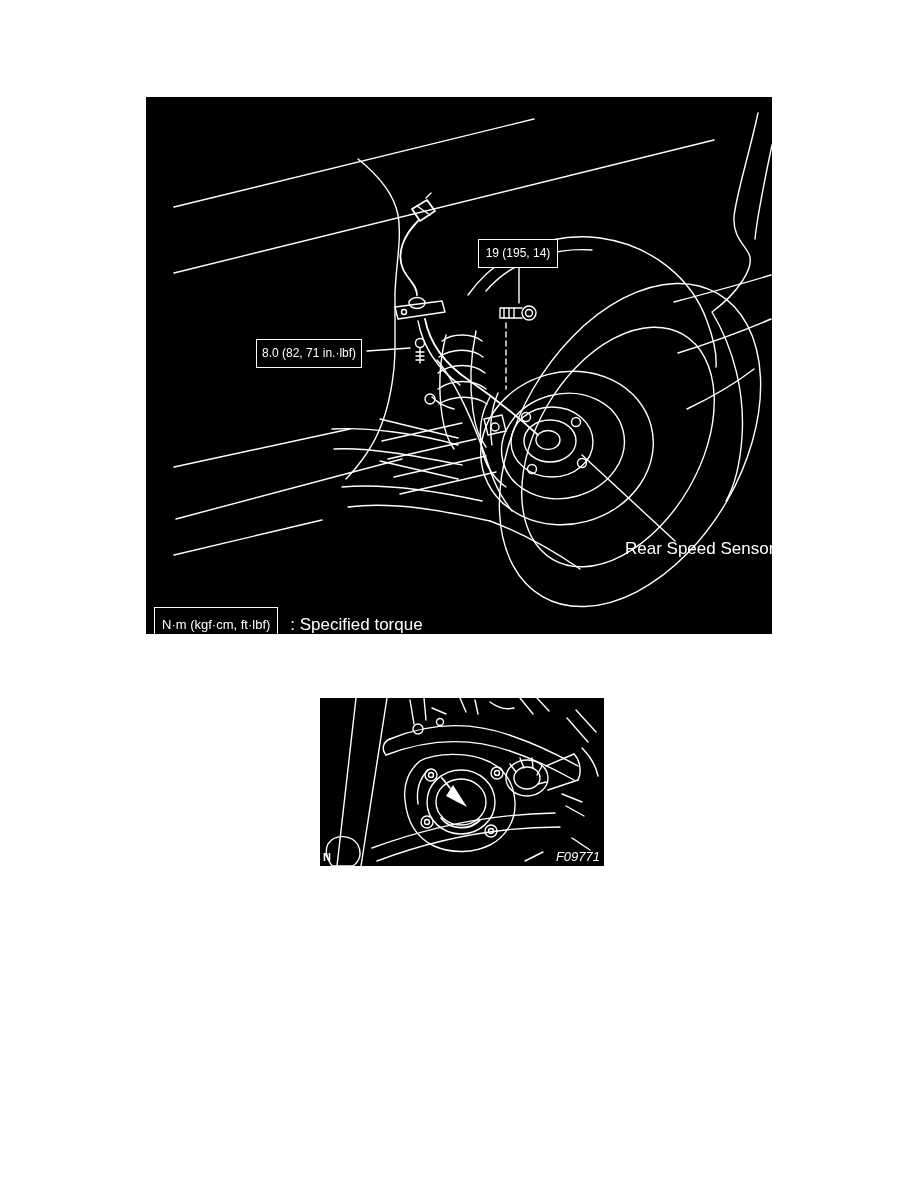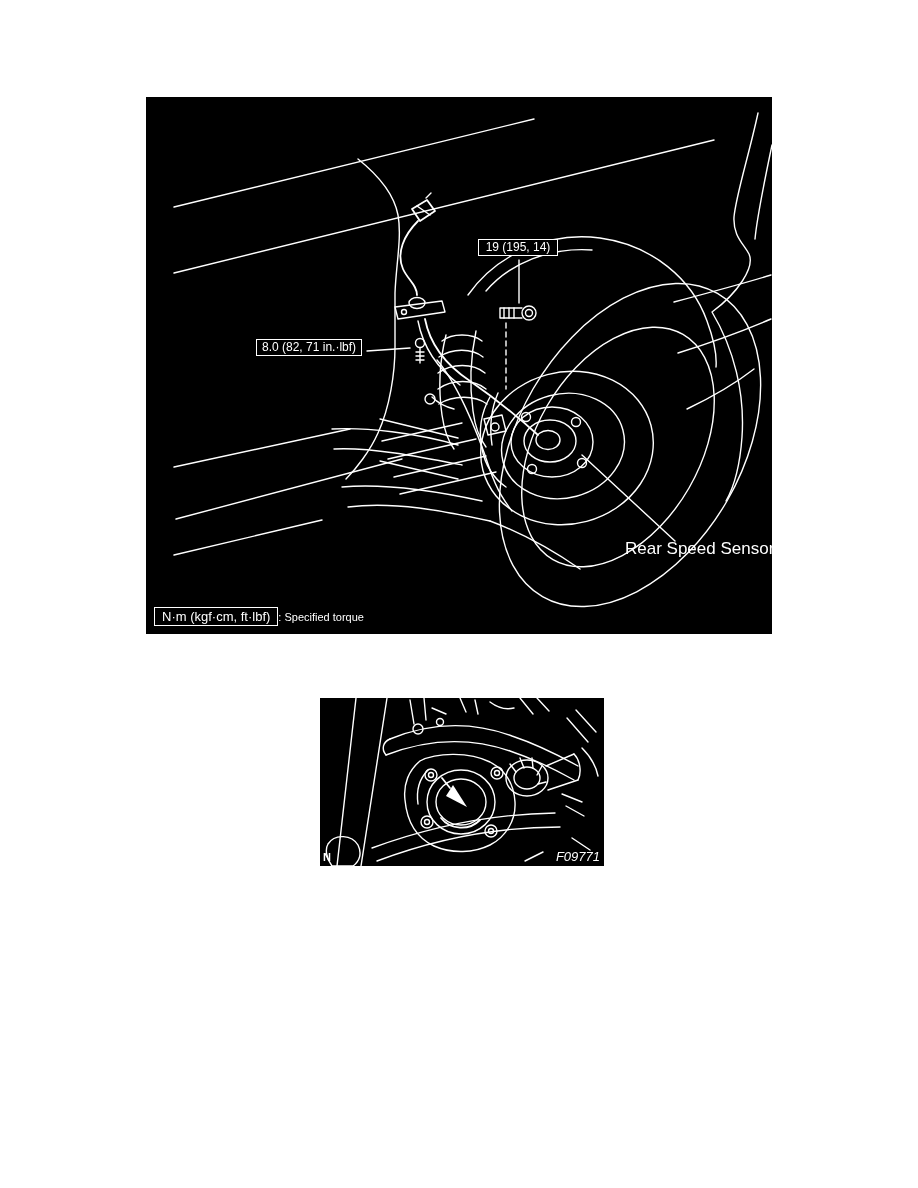--- a/index.html
+++ b/index.html
@@ -4,27 +4,27 @@
 <style>
   html,body{margin:0;padding:0;background:#ffffff;}
   .page{position:relative;width:918px;height:1188px;background:#ffffff;overflow:hidden;
         font-family:"Liberation Sans", sans-serif;}
   .fig{position:absolute;background:#000000;overflow:hidden;}
   .fig svg{position:absolute;left:0;top:0;}
   .fig-main{left:146px;top:97px;width:626px;height:537px;}
   .fig-detail{left:320px;top:698px;width:284px;height:168px;}
   .overlay{position:absolute;color:#ffffff;white-space:nowrap;}
   .callout{border:1.5px solid #ffffff;background:#000000;font-size:12px;line-height:15px;
-           padding:0 5px;text-align:center;}
+           padding:6px 5px;text-align:center;}
   .co-19{left:332px;top:142px;min-width:68px;}
   .co-80{left:110px;top:242px;}
   .part-label{left:479px;top:442px;font-size:17px;}
   .legend{left:8px;top:510px;display:flex;align-items:center;}
-  .legend-box{border:1.5px solid #ffffff;padding:0 7px;font-size:13px;line-height:17px;}
-  .legend-caption{font-size:11px;}
+  .legend-box{border:1.5px solid #ffffff;padding:8px 7px;font-size:13px;line-height:17px;}
+  .legend-caption{font-size:17px;margin-left:12px;}
   .corner-n{left:3px;bottom:3px;font-size:11px;font-weight:bold;}
   .fig-code{right:4px;bottom:2px;font-size:13px;font-style:italic;}
   .ln{stroke:#ffffff;fill:none;stroke-width:1.4;stroke-linecap:round;stroke-linejoin:round;}
   .ln2{stroke:#ffffff;fill:none;stroke-width:1.8;stroke-linecap:round;stroke-linejoin:round;}
   .fillw{fill:#ffffff;stroke:none;}
 </style>
 </head>
 <body>
 
 <div class="page">

